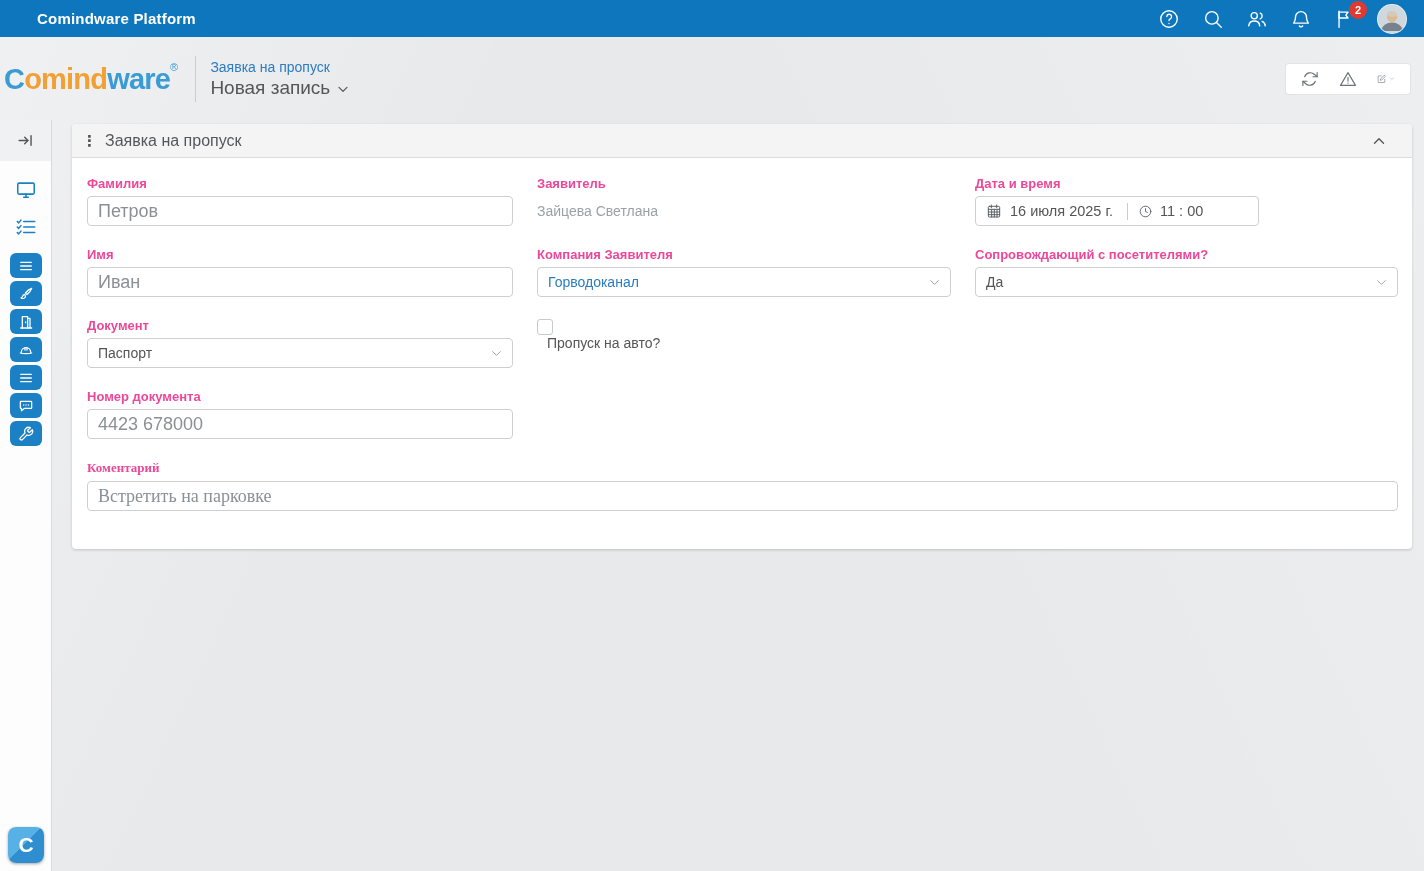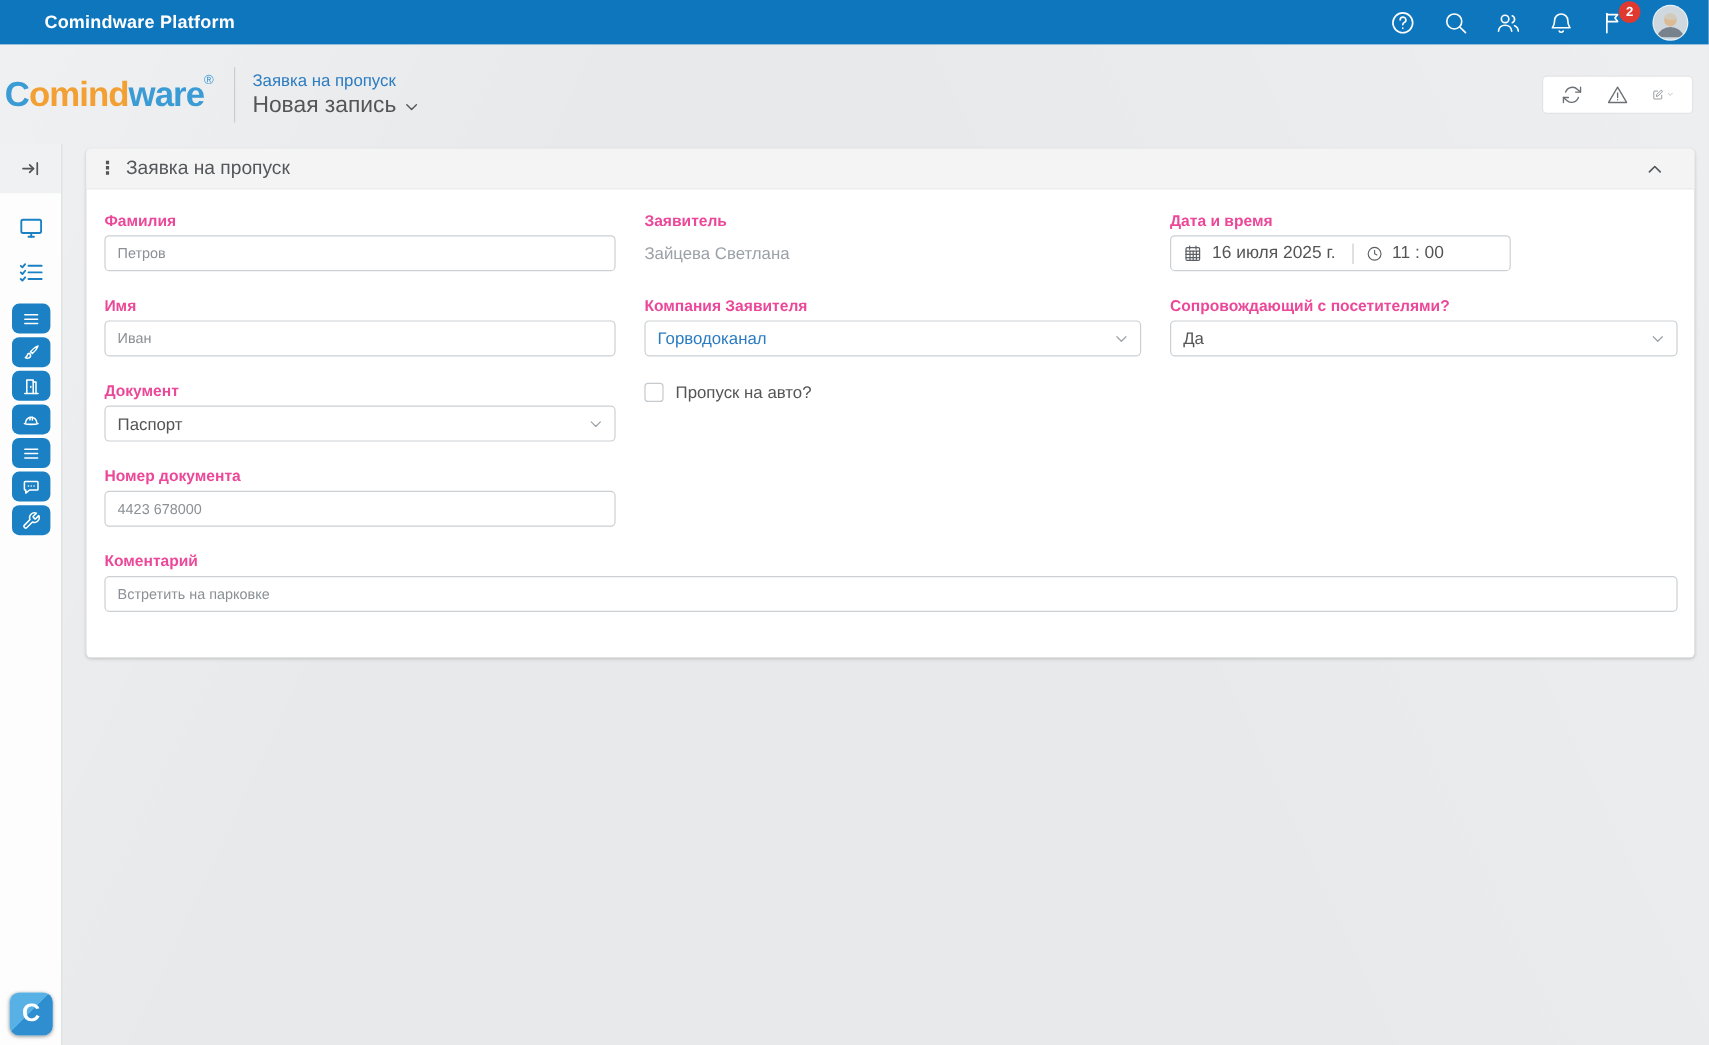--- a/index.html
+++ b/index.html
@@ -65,37 +65,37 @@
   .drag-dots { color:#555; font-size:15px; font-weight:bold; margin-right:8px; cursor:grab; line-height:1; }
   .card-title { font-size:16px; color:#54575a; }
   .collapse-btn { margin-left:auto; width:18px; height:18px; color:#54575a; cursor:pointer; display:flex; }
   .collapse-btn svg { width:18px; height:18px; stroke:currentColor; fill:none; stroke-width:1.8; stroke-linecap:round; stroke-linejoin:round; }
   .card-body { padding:18px 14px 26px 15px; }
   .grid { display:grid; grid-template-columns:426px 414px 1fr; column-gap:24px; }
   .col { display:flex; flex-direction:column; }
   .field { margin-bottom:21px; }
   .field > label { display:block; font-size:13px; font-weight:bold; color:#ec4899; margin-bottom:5px; }
   .tinput { width:100%; height:30px; border:1px solid #ccd0d3; border-radius:4px; padding:0 10px;
-            font-size:12px; color:#8a9095; font-family:inherit; background:#fff; outline:none; }
+            font-size:18px; color:#8a9095; font-family:inherit; background:#fff; outline:none; }
   .ro-value { font-size:14px; color:#9aa1a7; line-height:30px; }
   .select { position:relative; height:30px; border:1px solid #ccd0d3; border-radius:4px; background:#fff;
             display:flex; align-items:center; padding:0 30px 0 10px; font-size:14px; color:#555; cursor:pointer; }
   .select .chev { position:absolute; right:9px; top:8px; width:13px; height:13px; color:#9aa1a7; }
   .select .chev svg { width:13px; height:13px; stroke:currentColor; fill:none; stroke-width:1.8; stroke-linecap:round; stroke-linejoin:round; }
   .select.link-value .sel-text { color:#2b7cc1; }
   .datetime { width:284px; height:30px; border:1px solid #ccd0d3; border-radius:4px; background:#fff;
               display:flex; align-items:center; padding:12px 10px; font-size:14.5px; color:#555; cursor:pointer; }
   .datetime svg { stroke:#5c6165; fill:none; stroke-width:1.5; stroke-linecap:round; stroke-linejoin:round; flex:none; }
   .dt-date { margin-left:8px; }
   .dt-div { width:1px; height:17px; background:#c9ccd0; margin:0 10px 0 14px; }
   .dt-time { margin-left:7px; }
-  .checkbox-row { display:flex; align-items:center; margin-top:1px; }
+  .checkbox-row { display:flex; margin-top:1px;flex-direction:column; }
   .checkbox { width:16px; height:16px; border:1px solid #c6cacd; border-radius:3px; background:#fff; cursor:pointer; flex:none; }
   .checkbox-label { font-size:14px; color:#555; margin-left:10px; cursor:pointer; }
-  .comment-field { grid-column:1 / -1; margin-bottom:12px; }
+  .comment-field { grid-column:1 / -1; margin-bottom:12px;font-family:Liberation Serif, serif; }
 </style>
 </head>
 <body>
 
 <div class="topbar">
   <div class="tb-title">Comindware Platform</div>
   <div class="tb-icons">
     <div class="tb-icon">
       <svg viewBox="0 0 24 24">
           <circle cx="12" cy="12" r="9"></circle>

